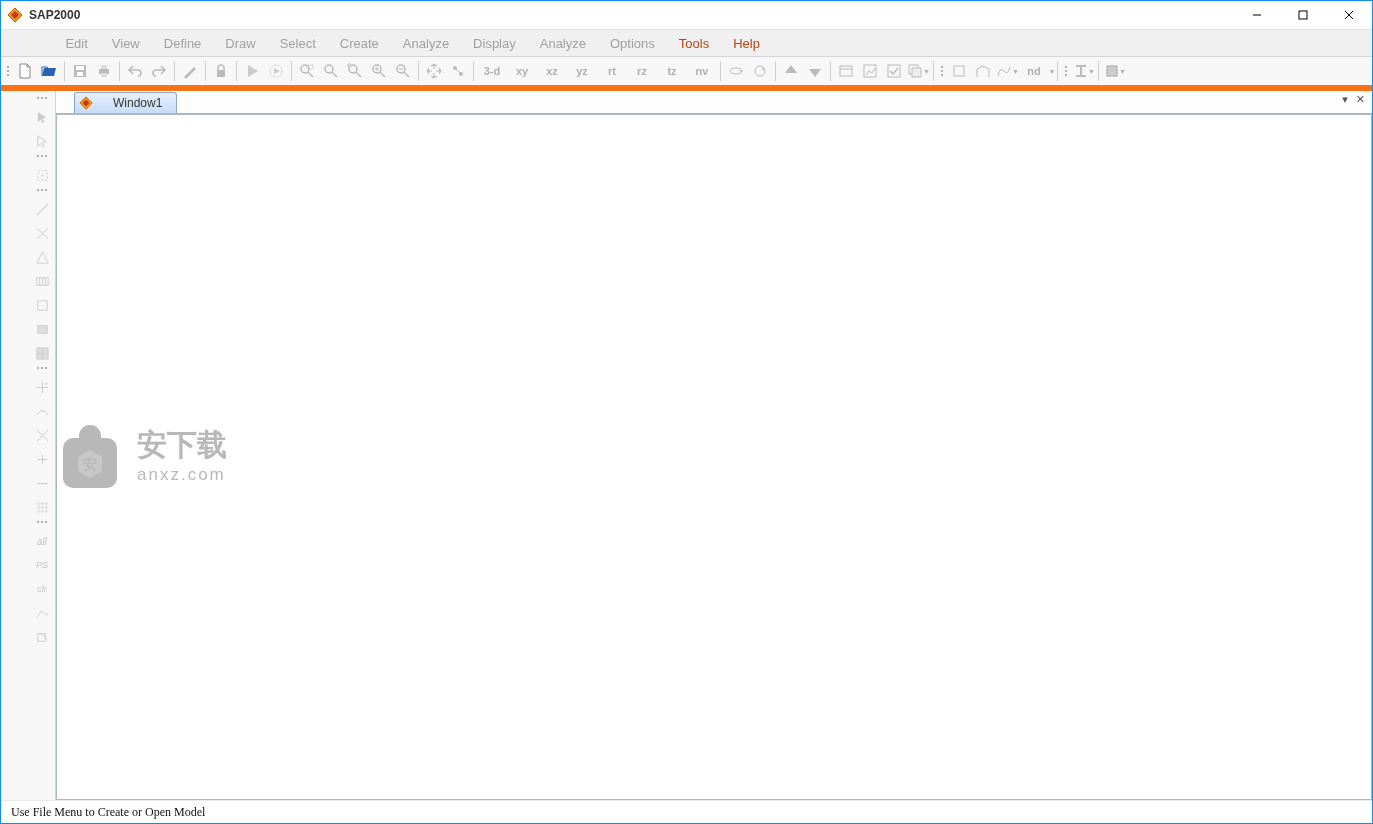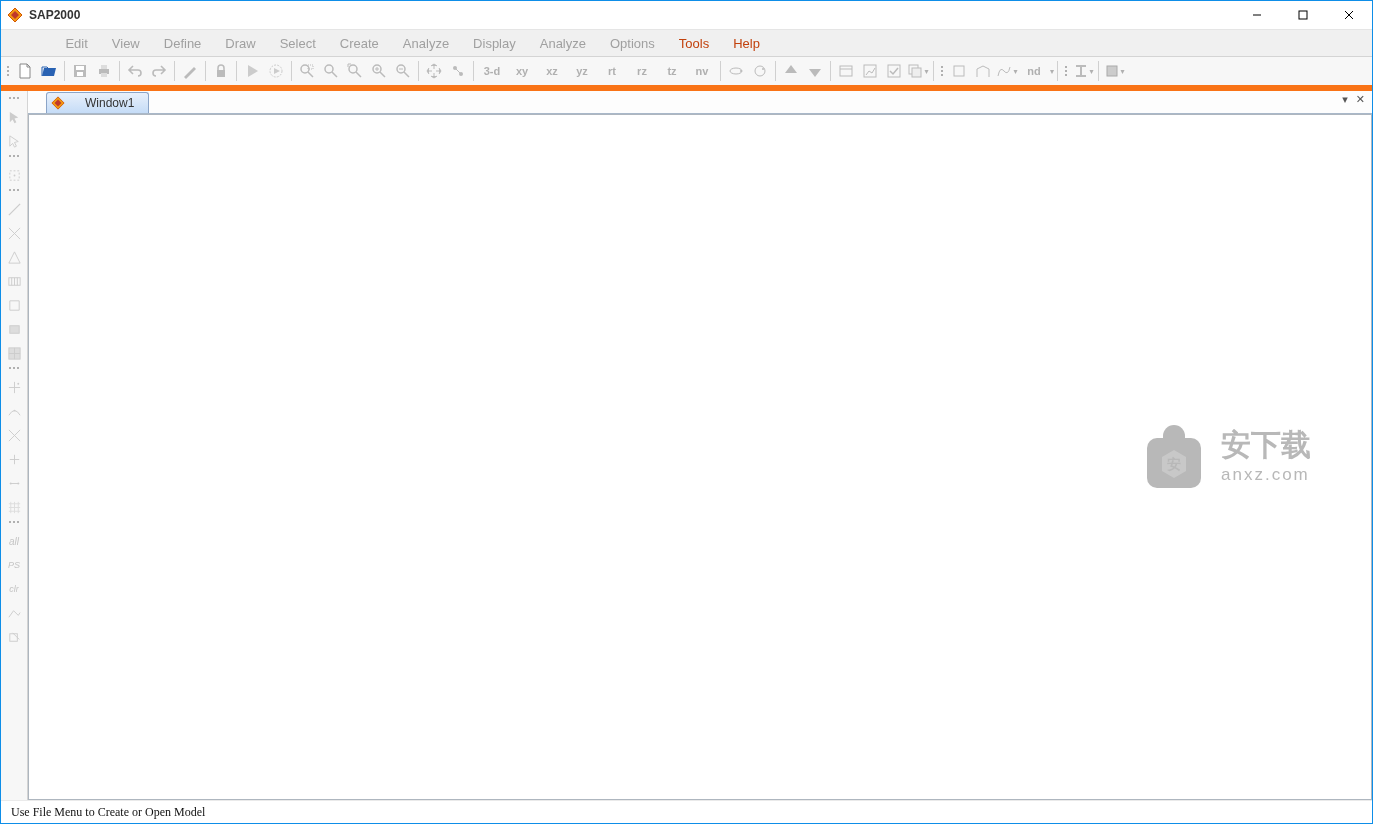--- a/index.html
+++ b/index.html
@@ -20,32 +20,32 @@
   .grip{width:6px;height:22px;display:flex;flex-direction:column;justify-content:center;gap:2px;margin:0 2px;}
   .grip span{width:2px;height:2px;background:#b0b0b0;display:block;margin-left:2px;}
   .tbtn{width:24px;height:24px;display:flex;align-items:center;justify-content:center;border-radius:2px;color:#b0b0b0;}
   .tbtn.enabled{color:#4a76a8;}
   .tsep{width:1px;height:20px;background:#d0d0d0;margin:0 3px;}
   .ttxt{font-size:11px;font-weight:600;color:#b0b0b0;padding:0 3px;min-width:18px;text-align:center;}
   .tbtn svg, .tbtn .glyph{width:16px;height:16px;}
   .dd-arrow{font-size:8px;margin-left:1px;color:#b0b0b0;}
   
   .main{flex:1;display:flex;overflow:hidden;}
-  .side-toolbar{width:26px;background:#f7f7f7;border-right:1px solid #d4d4d4;display:flex;flex-direction:column;align-items:center;padding-top:4px;gap:0;}
+  .side-toolbar{width:26px;background:#f7f7f7;border-right:1px solid #d4d4d4;display:flex;flex-direction:column;align-items:center;padding-top:4px;gap:0;padding-left:28px;}
   .side-toolbar .grip-h{height:6px;width:22px;display:flex;justify-content:center;gap:2px;margin:2px 0;}
   .side-toolbar .grip-h span{width:2px;height:2px;background:#b0b0b0;}
   .sbtn{width:22px;height:24px;display:flex;align-items:center;justify-content:center;color:#c5c5c5;font-size:10px;}
   .sbtn svg{width:15px;height:15px;}
   .content{flex:1;display:flex;flex-direction:column;background:#fff;position:relative;}
   .tabstrip{height:22px;display:flex;align-items:end;background:#fdfdfd;border-bottom:1px solid #a9b8c9;padding-left:18px;position:relative;}
   .tab{height:20px;background:linear-gradient(#e8f0fb,#c5dcf7);border:1px solid #8ba4c7;border-bottom:none;border-radius:3px 3px 0 0;display:flex;align-items:center;padding:0 14px 0 4px;gap:20px;font-size:12px;color:#333;}
   .tab .tab-icon{width:14px;height:14px;}
   .tab-ctrl{position:absolute;right:4px;top:2px;display:flex;gap:2px;color:#555;font-size:11px;}
   .tab-ctrl span{padding:0 3px;}
-  .canvas{flex:1;background:#fff;border:1px solid #aeb6bf;margin:0 0 0 0;position:relative;display:flex;align-items:center;justify-content:flex-end;}
+  .canvas{flex:1;background:#fff;border:1px solid #aeb6bf;margin:0 0 0 0;position:relative;display:flex;align-items:center;justify-content:flex-start;}
   .watermark{opacity:1;display:flex;align-items:center;gap:14px;}
   .watermark-text{display:flex;flex-direction:column;gap:2px;}
   
   .statusbar{height:22px;background:#fff;padding-left:10px;display:flex;align-items:center;font-family:Liberation Serif, serif;font-size:12px;color:#111;border-top:1px solid #eaeaea;}
 </style>
 </head>
 <body>
 
 <div class="app">
 

